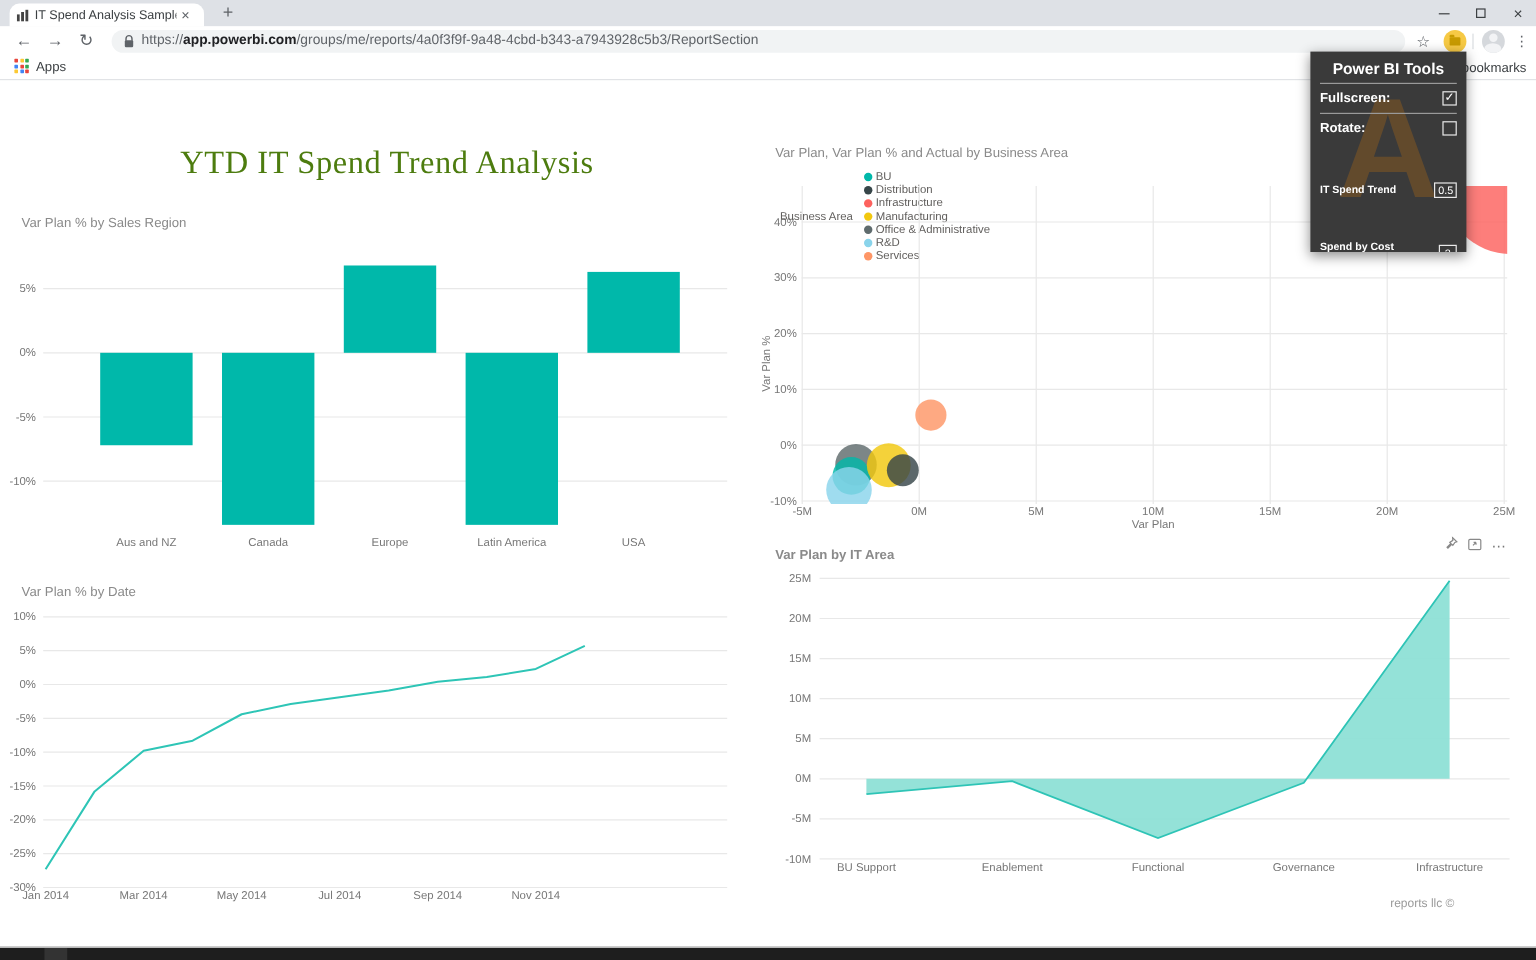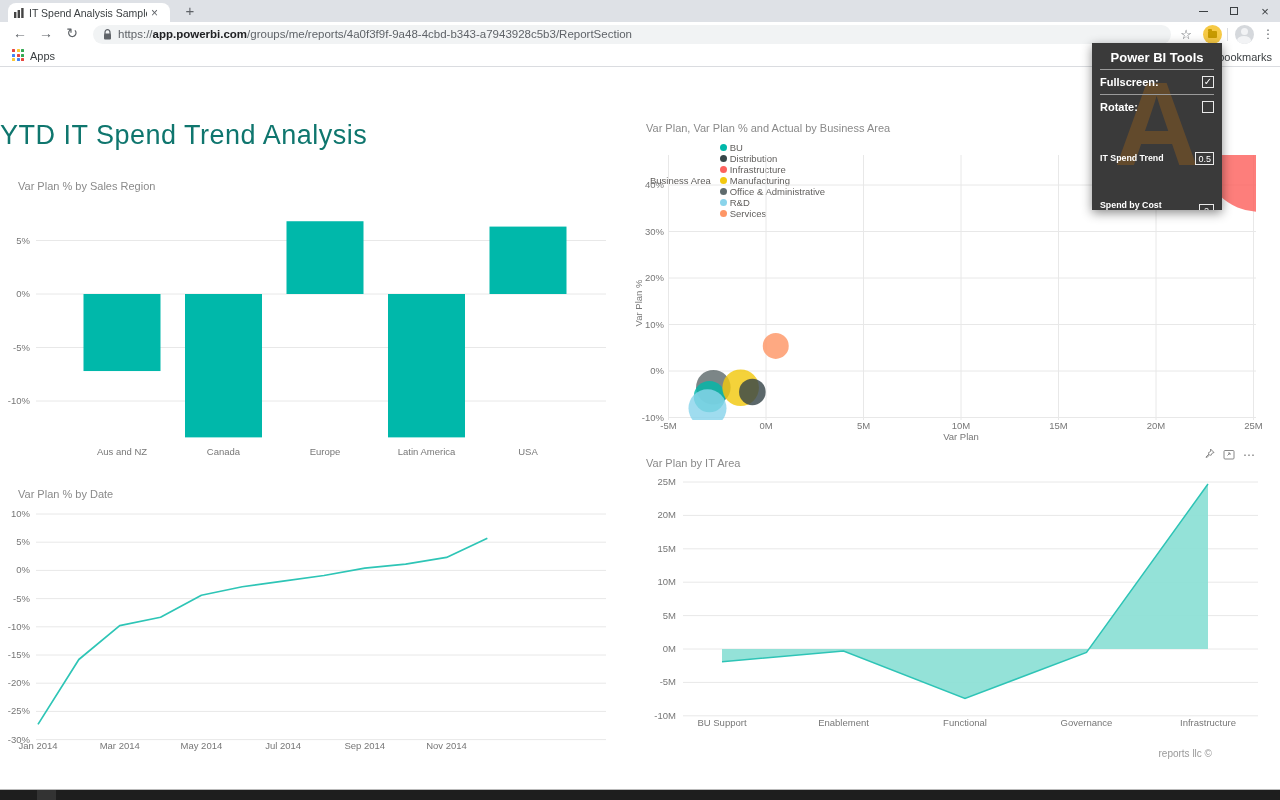--- a/index.html
+++ b/index.html
@@ -47,39 +47,39 @@
   #apps-grid i:nth-child(1){background:#E8453C}#apps-grid i:nth-child(2){background:#FCC934}
   #apps-grid i:nth-child(3){background:#34A853}#apps-grid i:nth-child(4){background:#4285F4}
   #apps-grid i:nth-child(5){background:#E8453C}#apps-grid i:nth-child(6){background:#34A853}
   #apps-grid i:nth-child(7){background:#FCC934}#apps-grid i:nth-child(8){background:#4285F4}
   #apps-grid i:nth-child(9){background:#E8453C}
   #apps-chip span, #other-bm { font-size:11px; color:#3C4043; }
   #other-bm { position:absolute; right:8px; top:5px; }
 
   
   #page { position:absolute; left:0; top:67px; width:1280px; height:721px; background:#fff; }
-  #report-title { position:absolute; left:0; top:53px; width:645px; text-align:left;
-                  font-size:27px; font-weight:300; color:#0f766e; letter-spacing:0.5px; }
+  #report-title { position:absolute; left:0; top:53px; width:645px; text-align:center;
+                  font-size:27px; font-weight:300; color:#4d7c0f; letter-spacing:0.5px;font-family:Liberation Serif, serif; }
   .visual { position:absolute; }
   .visual-title { position:absolute; left:18px; top:0; font-size:11px; color:#8A8A8A; }
   svg text { font-family:"Liberation Sans", sans-serif; }
 
   #v-bar    { left:0px;   top:113px; width:625px; height:292px; }
   #v-line   { left:0px;   top:421px; width:625px; height:275px; }
   #v-scatter{ left:628px; top:51px;  width:652px; height:330px; }
   #v-area   { left:628px; top:378px; width:652px; height:325px; }
   .visual svg { position:absolute; left:0; top:0; }
 
   #scatter-legend { position:absolute; left:22px; top:24px; display:flex; align-items:center; font-size:9.5px; color:#605E5C; white-space:nowrap; }
   #scatter-legend .lt { margin-right:9px; }
   #scatter-legend .item { display:flex; align-items:center; margin-right:25px; }
   #scatter-legend .dot { width:7px; height:7px; border-radius:50%; margin-right:3px; }
 
   #v-scatter .visual-title { top:4px; }
-  #v-area .visual-title { top:12px; }
+  #v-area .visual-title { top:12px;font-weight:bold; }
   #area-header { position:absolute; right:24px; top:1px; display:flex; align-items:center; gap:8px; color:#888; }
   #area-header svg { position:static; }
   #area-header .dots { font-size:12px; letter-spacing:1px; color:#777; }
   #credit { position:absolute; right:68px; top:303px; font-size:10px; color:#9A9A9A; }
 
   
   #popup { position:absolute; left:1092px; top:43px; width:130px; height:167px; background:#3A3A3A;
            box-shadow:0 3px 10px rgba(0,0,0,.45); z-index:50; padding:5px 8px 6px 8px; overflow:hidden; color:#fff; }
   #popup .wm { position:absolute; left:22px; top:22px; font-size:118px; font-weight:bold; color:#8A5A20; opacity:.5; line-height:1; }
   #popup .inner { position:relative; }

